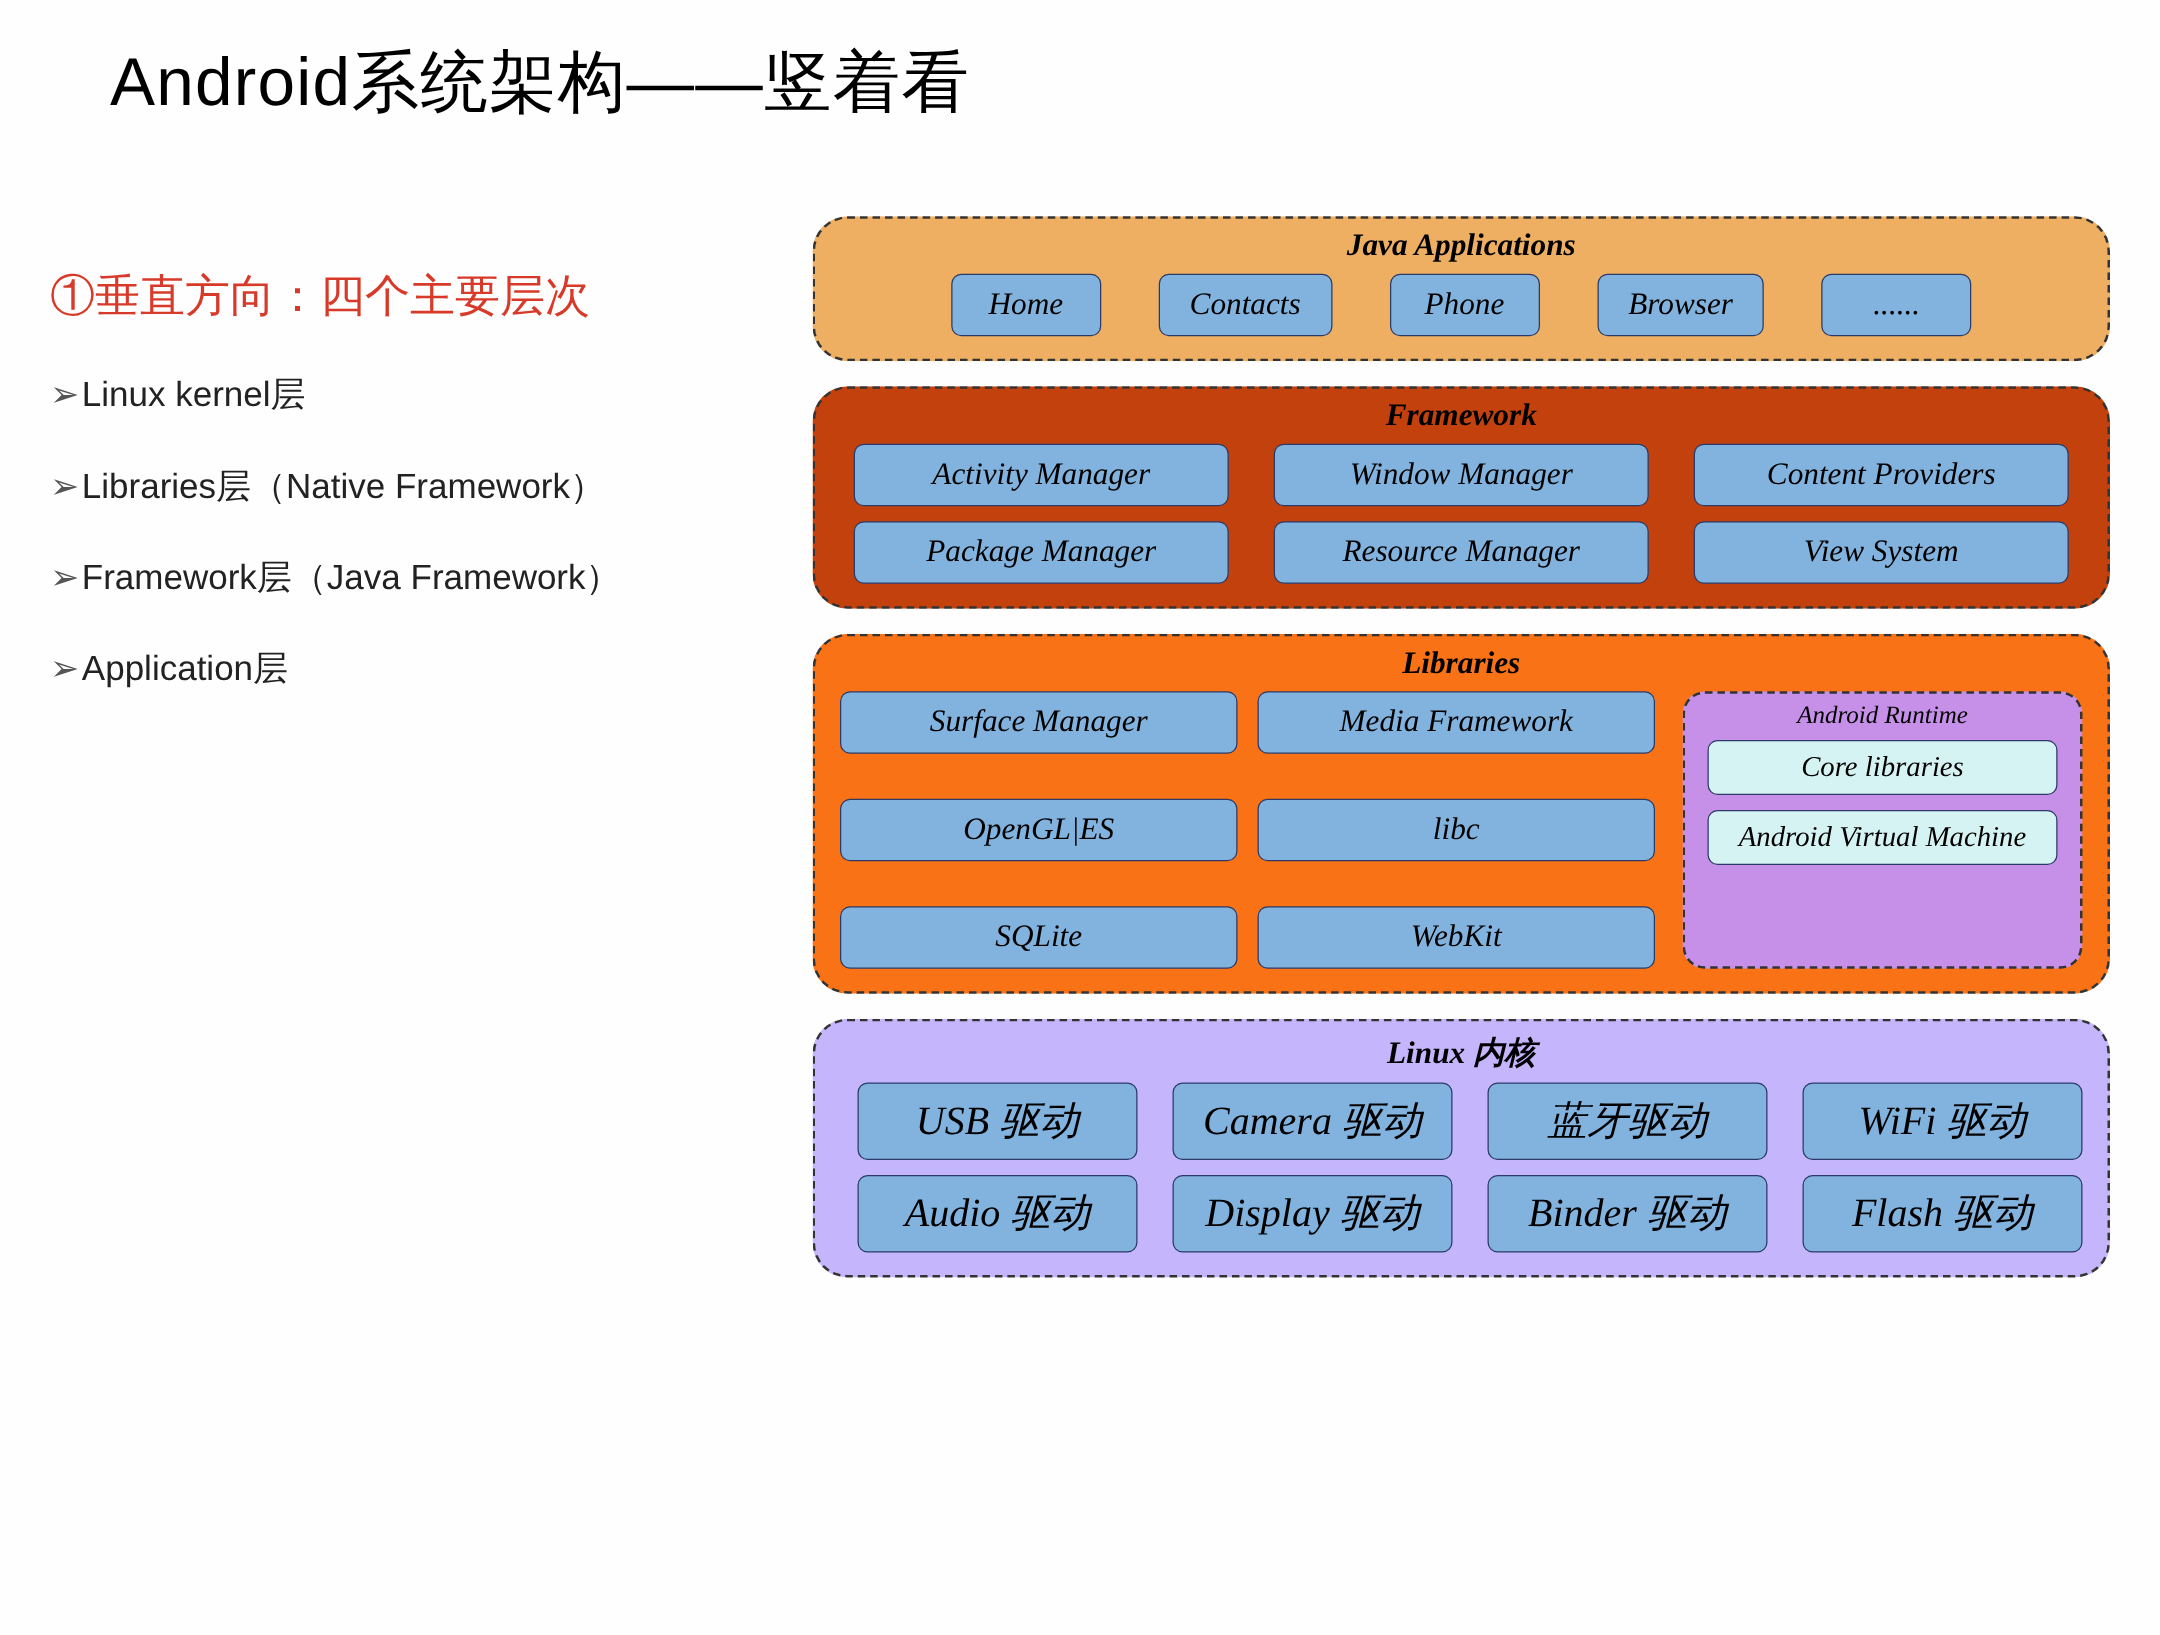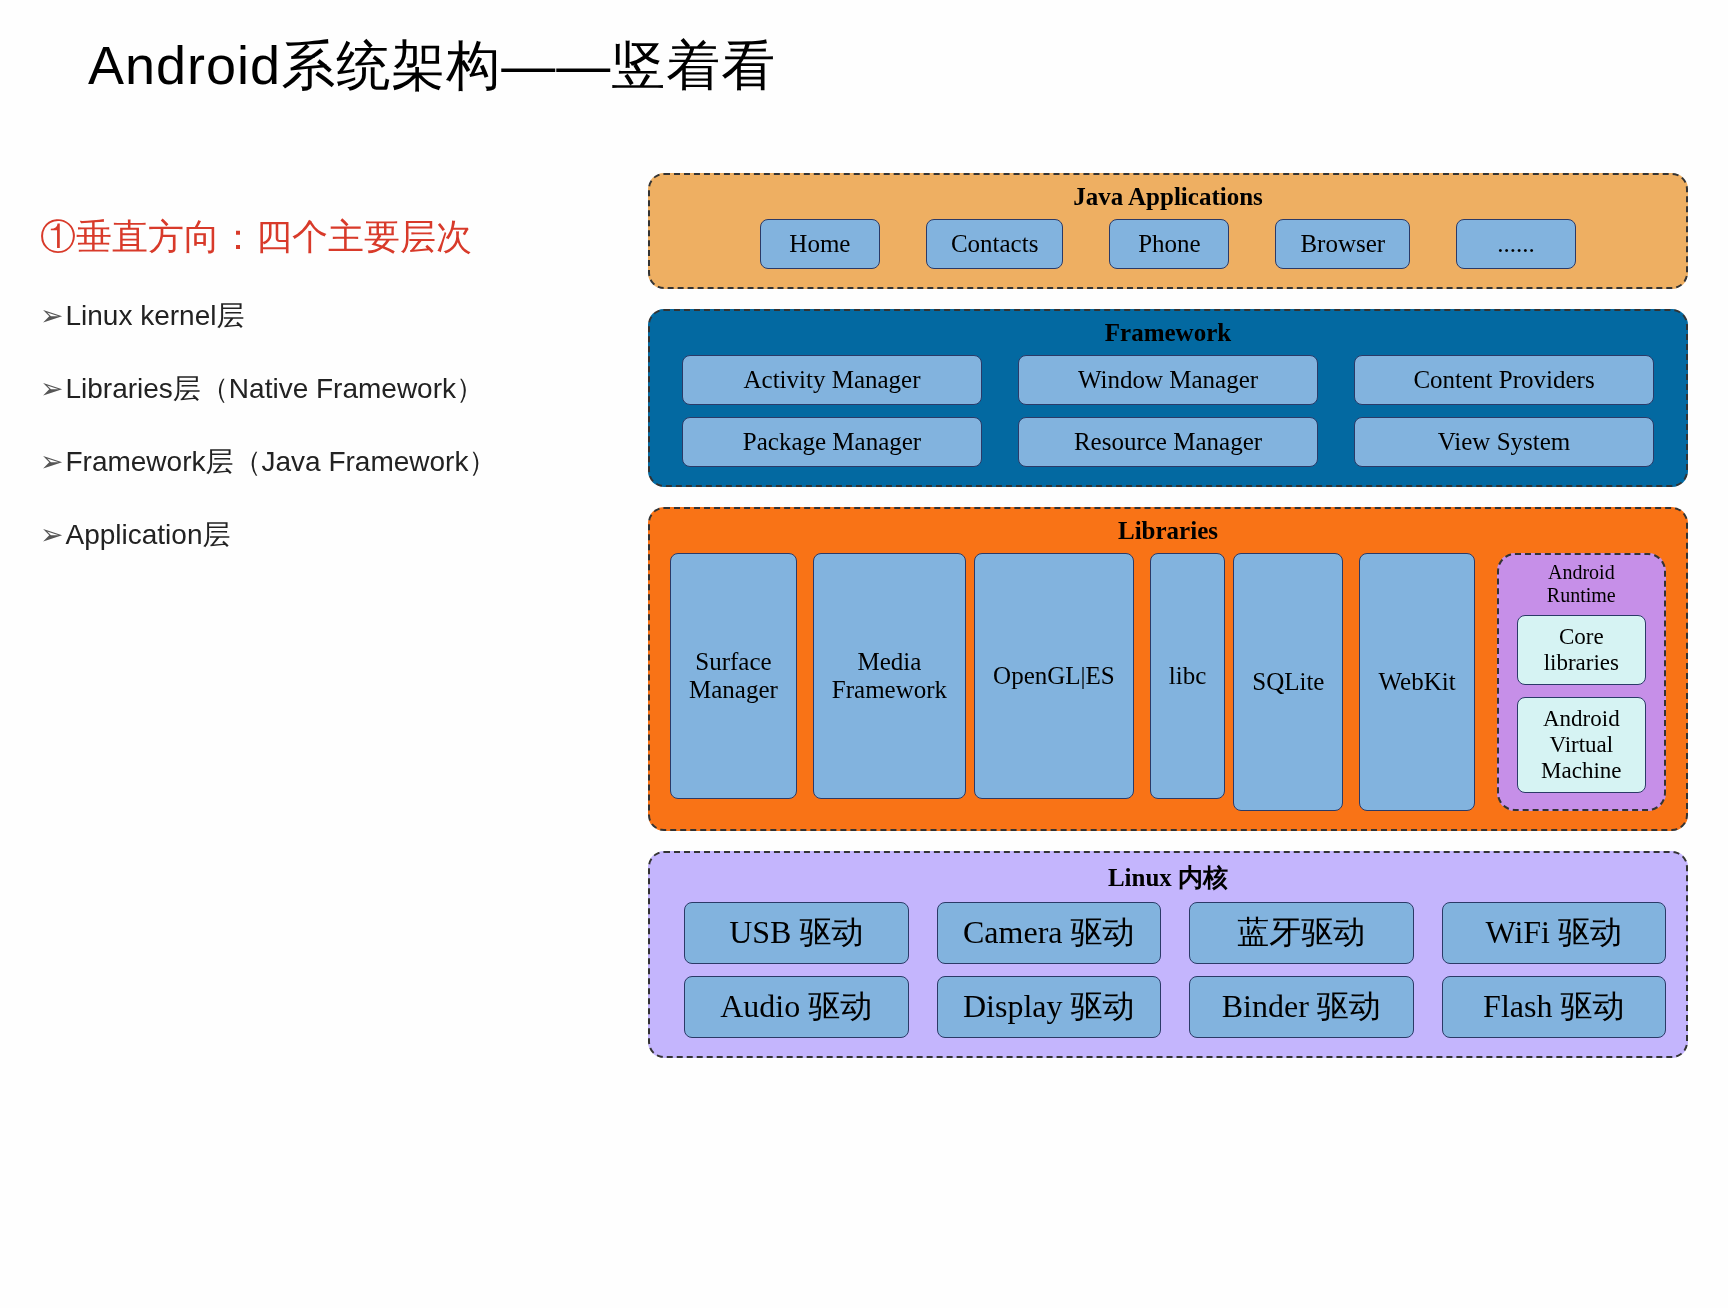--- a/index.html
+++ b/index.html
@@ -48,33 +48,34 @@
   }
   .right {
     flex: 1;
     width: 1040px;
     display: flex;
     flex-direction: column;
     gap: 20px;
   }
   .layer {
     border: 2px dashed #333;
-    border-radius: 16px;
+    border-radius: 28px;
     padding: 8px 20px 18px 20px;
     position: relative;
+    font-style: italic;
   }
   .layer-title {
     text-align: center;
     font-family: "Times New Roman", serif;
     font-weight: bold;
     font-size: 25px;
     margin-bottom: 8px;
   }
   .layer-apps     { background: #eeaf62; }
-  .layer-fw       { background: #0369a1; }
+  .layer-fw       { background: #c2410c; }
   .layer-libs     { background: #f97316; }
   .layer-kernel   { background: #c4b5fd; }
   .row {
     display: flex;
     justify-content: center;
     gap: 28px;
     margin-bottom: 12px;
   }
   .row:last-child { margin-bottom: 0; }
   .box {
@@ -92,21 +93,22 @@
   }
   .box-small { font-size: 23px; padding: 8px 12px; }
   
   .libs-flex {
     display: flex;
     gap: 22px;
   }
   .libs-left {
     flex: 1;
     display: flex;
-    gap: 8px;
+    flex-direction: column;
+    gap: 24px;
   }
   .libs-left .row { gap: 16px; }
   .libs-left .box { flex: 1; }
   .runtime {
     width: 320px;
     background: #c68fe8;
     border: 2px dashed #333;
     border-radius: 18px;
     padding: 6px 18px 16px 18px;
   }

